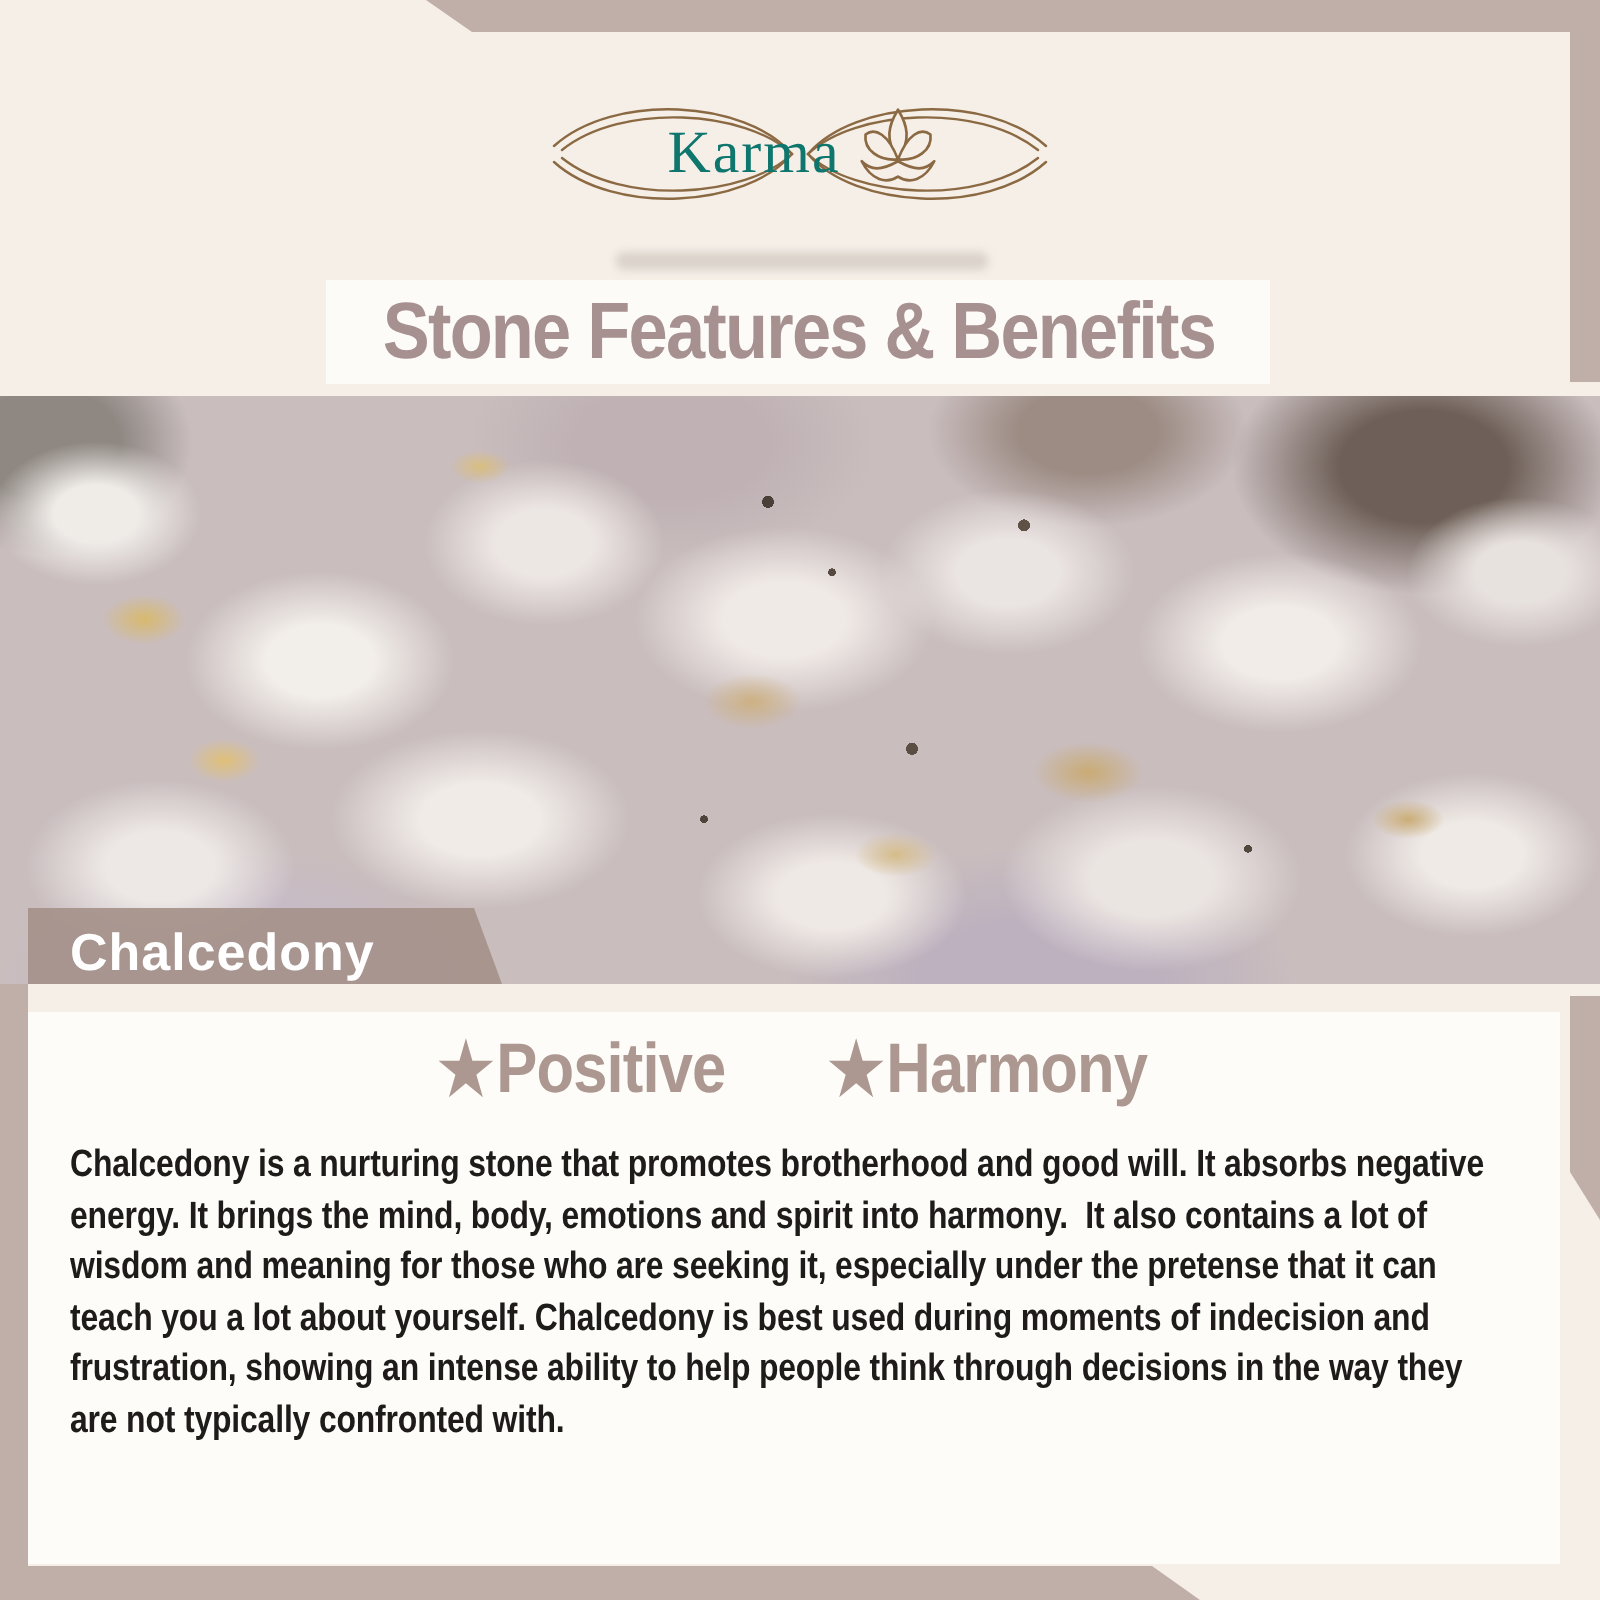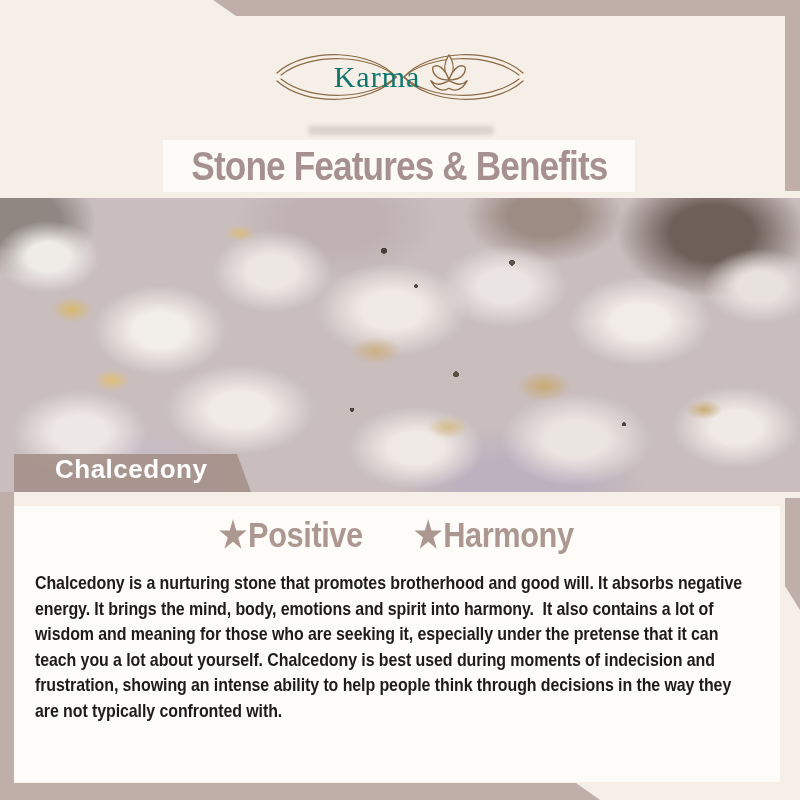--- a/index.html
+++ b/index.html
@@ -69,21 +69,21 @@
       radial-gradient(ellipse 100px 60px at 68% 6%, #9C8C84 35%, transparent 80%),
       radial-gradient(ellipse 120px 70px at 42% 8%, #C0B2B4 40%, transparent 85%),
       radial-gradient(ellipse 140px 80px at 15% 100%, #C6BAC8 40%, transparent 85%),
       radial-gradient(ellipse 150px 80px at 65% 100%, #BDB1BF 40%, transparent 85%);
   }
 
   
   .photo-label{position:absolute;left:14px;top:454px;width:237px;height:38px;
     background:rgba(166,147,139,0.94);
     clip-path:polygon(0 0,223px 0,100% 100%,0 100%);
-    display:flex;align-items:flex-start;box-sizing:border-box;padding-left:41px;}
+    display:flex;align-items:flex-end;box-sizing:border-box;padding-left:21px;}
   .photo-label-text{font-size:26px;font-weight:bold;color:#FFFFFF;letter-spacing:0.5px;}
 
   
   .text-panel{position:absolute;left:14px;top:506px;width:766px;height:276px;background:#FEFCF9;}
   .tags-row{position:absolute;left:0;top:8px;width:100%;display:flex;
     justify-content:center;align-items:center;gap:30px;}
   .tag{display:flex;align-items:center;font-weight:bold;color:#AC9890;
     transform:scaleX(0.88);white-space:pre;}
   .tag .star{font-size:36px;line-height:1;margin-right:1px;}
   .tag .tag-label{font-size:35px;line-height:1.2;letter-spacing:-0.5px;}

